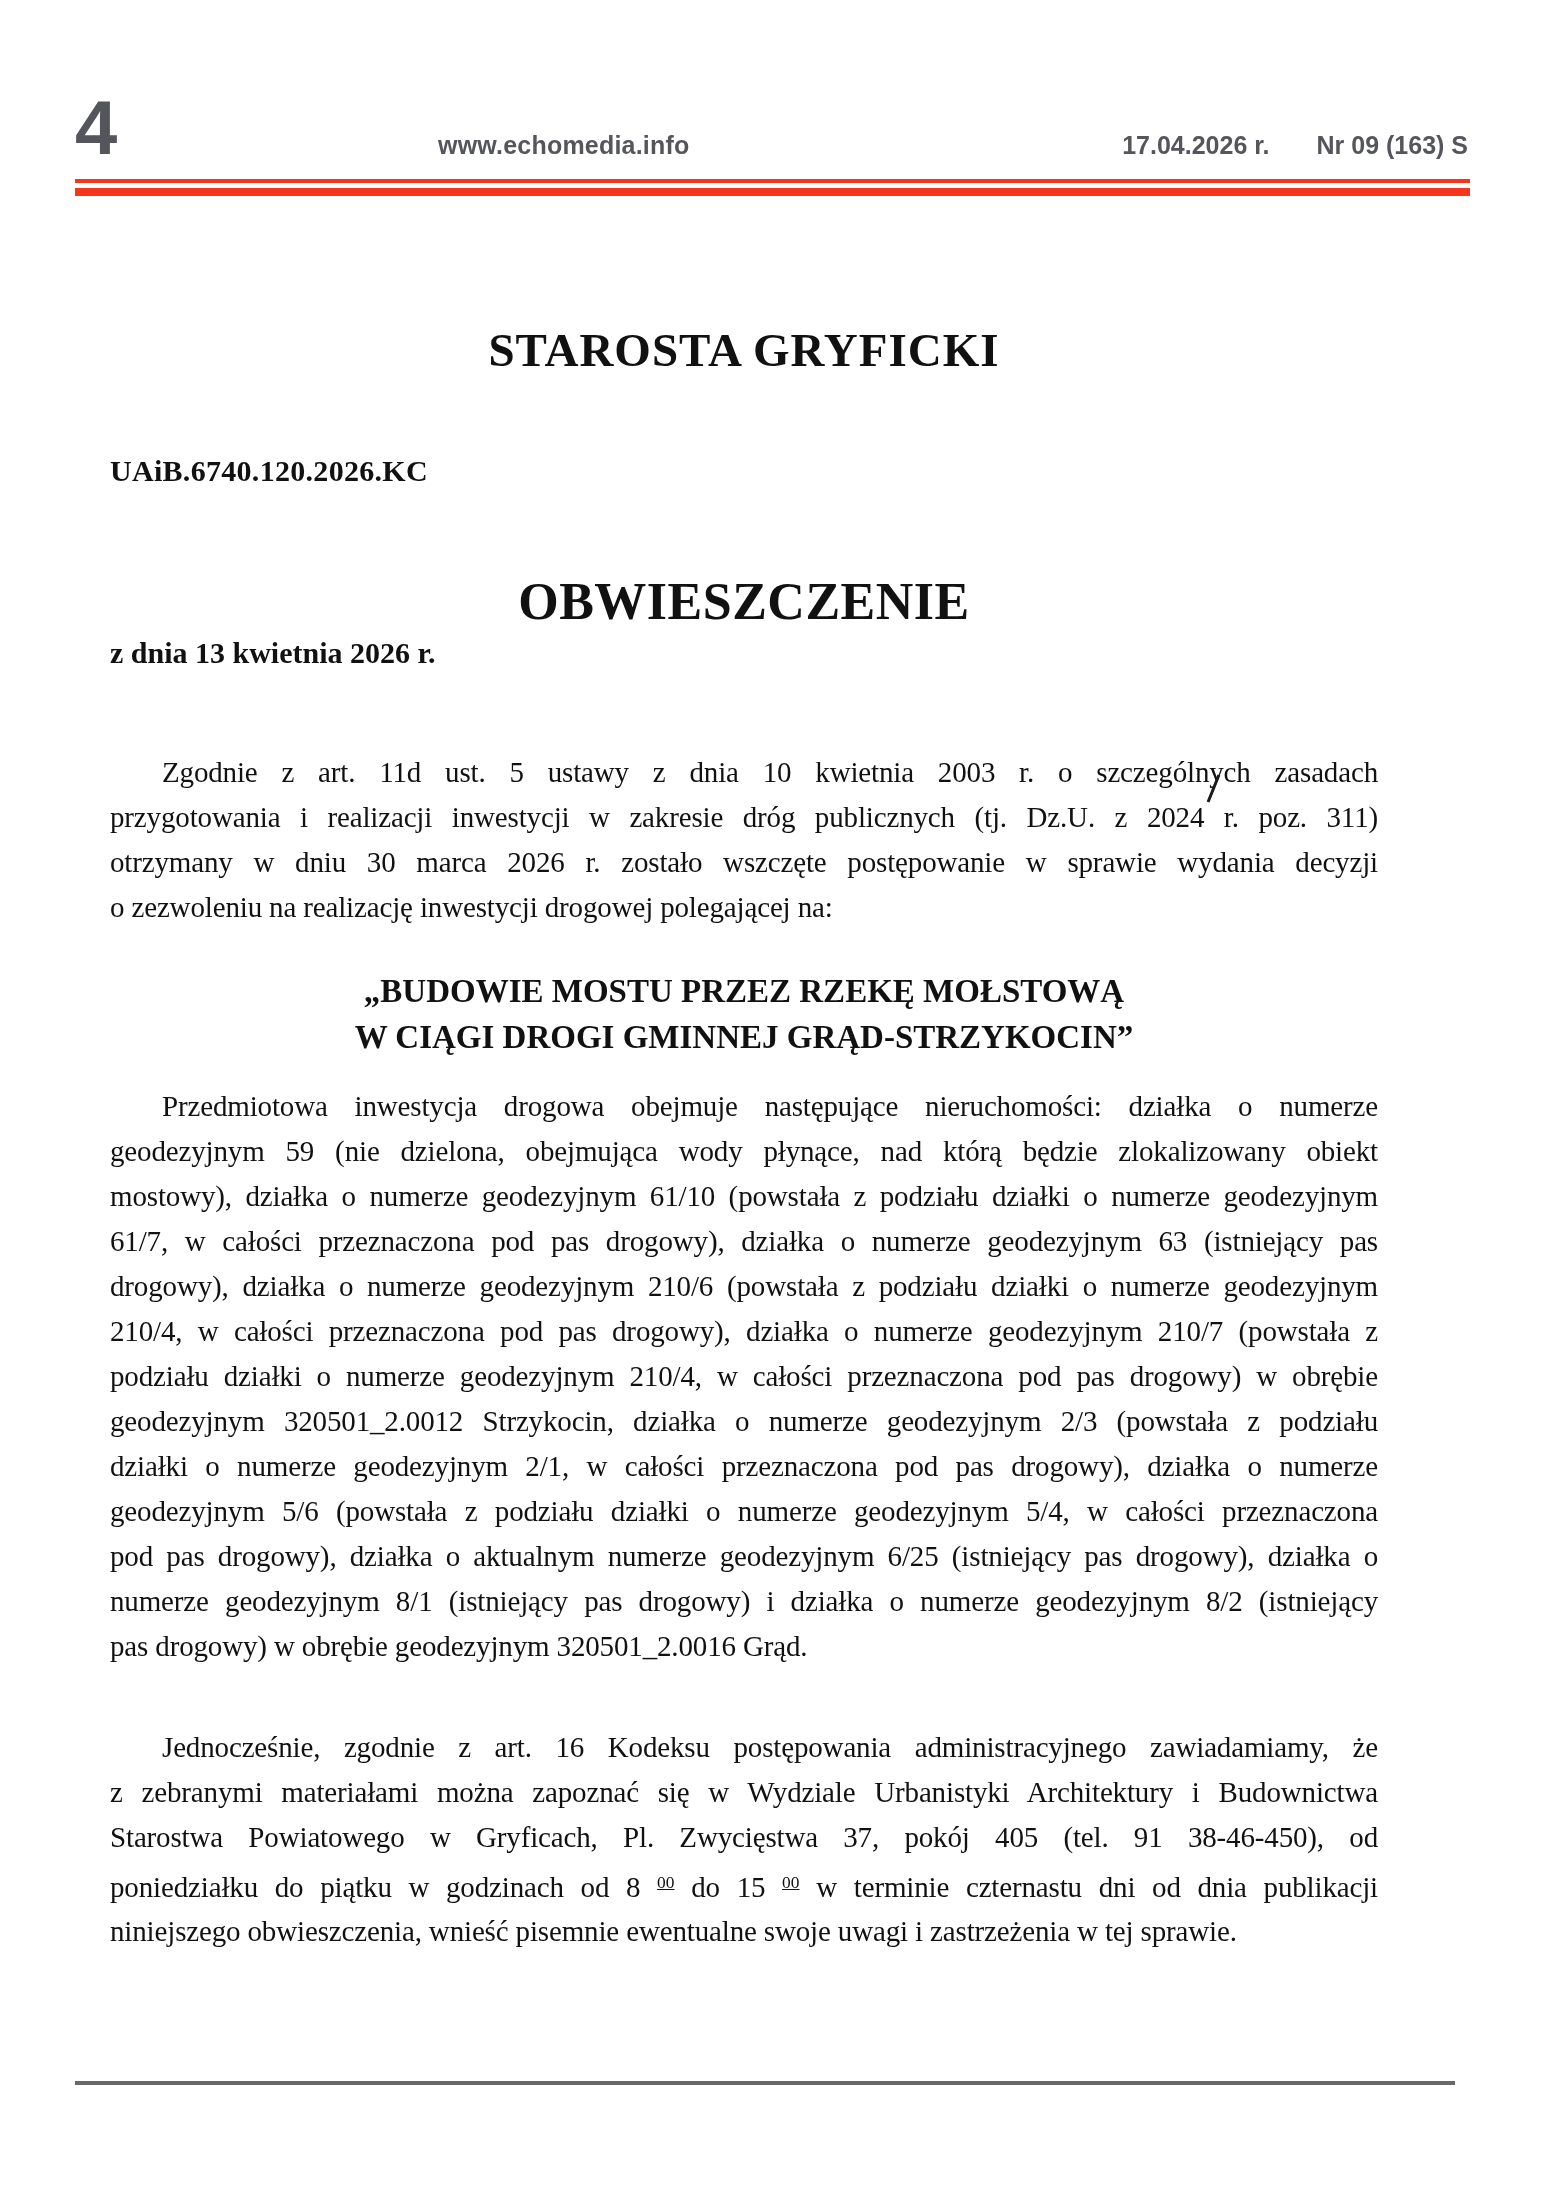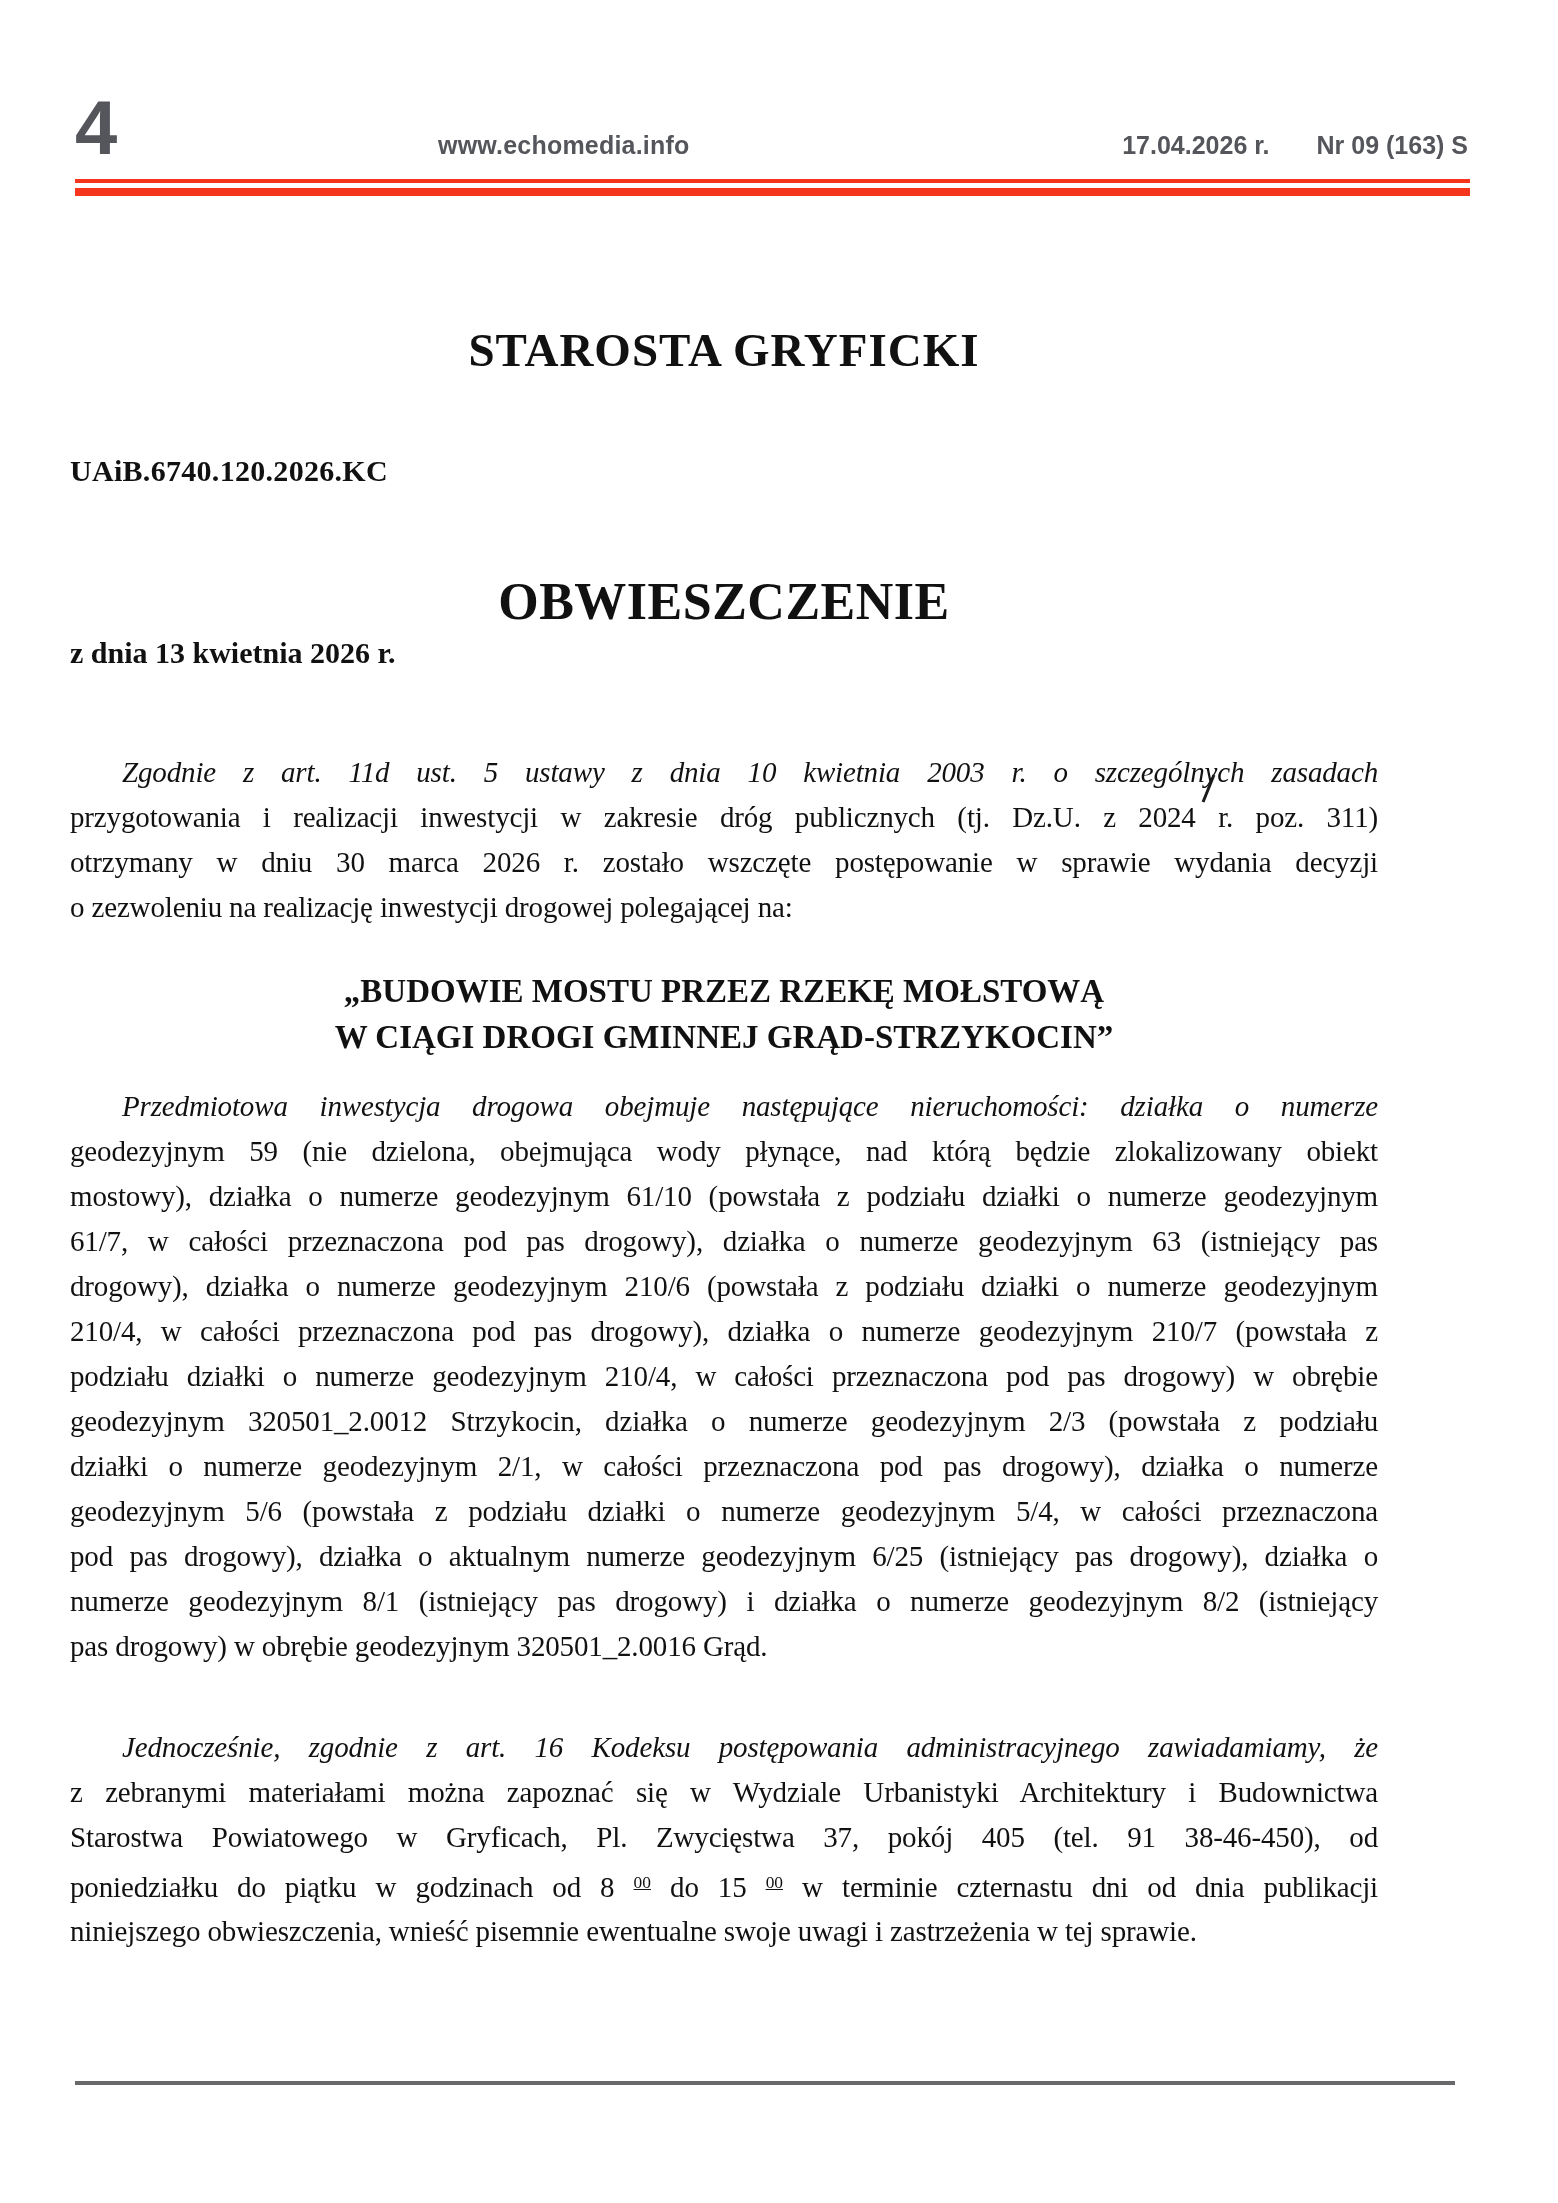--- a/index.html
+++ b/index.html
@@ -34,21 +34,21 @@
     transform: translateX(-55px);
     letter-spacing: 0.2px;
   }
   .issue { font-size: 25px; white-space: nowrap; }
   .issue .issue-number { margin-left: 40px; }
 
   .rule-thin  { height: 4px;  background: #f6351d; margin: 18px 88px 0 75px; }
   .rule-thick { height: 8px;  background: #f6351d; margin: 5px 88px 0 75px; }
 
   
-  .doc { padding: 0 180px 0 70px; }
+  .doc { padding: 0 180px 0 110px; }
 
   .authority {
     margin: 126px 0 0 0;
     text-align: center;
     font-size: 47px;
     font-weight: bold;
     letter-spacing: 1px;
     line-height: 1.2;
   }
   .case {
@@ -77,21 +77,21 @@
     margin-top: 80px;
     font-size: 29px;
     line-height: 45px;
     letter-spacing: -0.15px;
   }
   .para-properties  { margin-top: 24px; }
   .para-information { margin-top: 56px; }
 
   .tline { text-align: justify; text-align-last: justify; }
   .tline-last { text-align: center; text-align-last: left; }
-  .tline-indent { padding-left: 52px; font-style: italic; }
+  .tline-indent { padding-left: 52px; }
 
   .subject {
     margin-top: 38px;
     font-size: 33px;
     font-weight: bold;
     line-height: 46px;
   }
   .subject .tline, .subject .tline-last {
     text-align-last: center;
     padding-left: 0;

